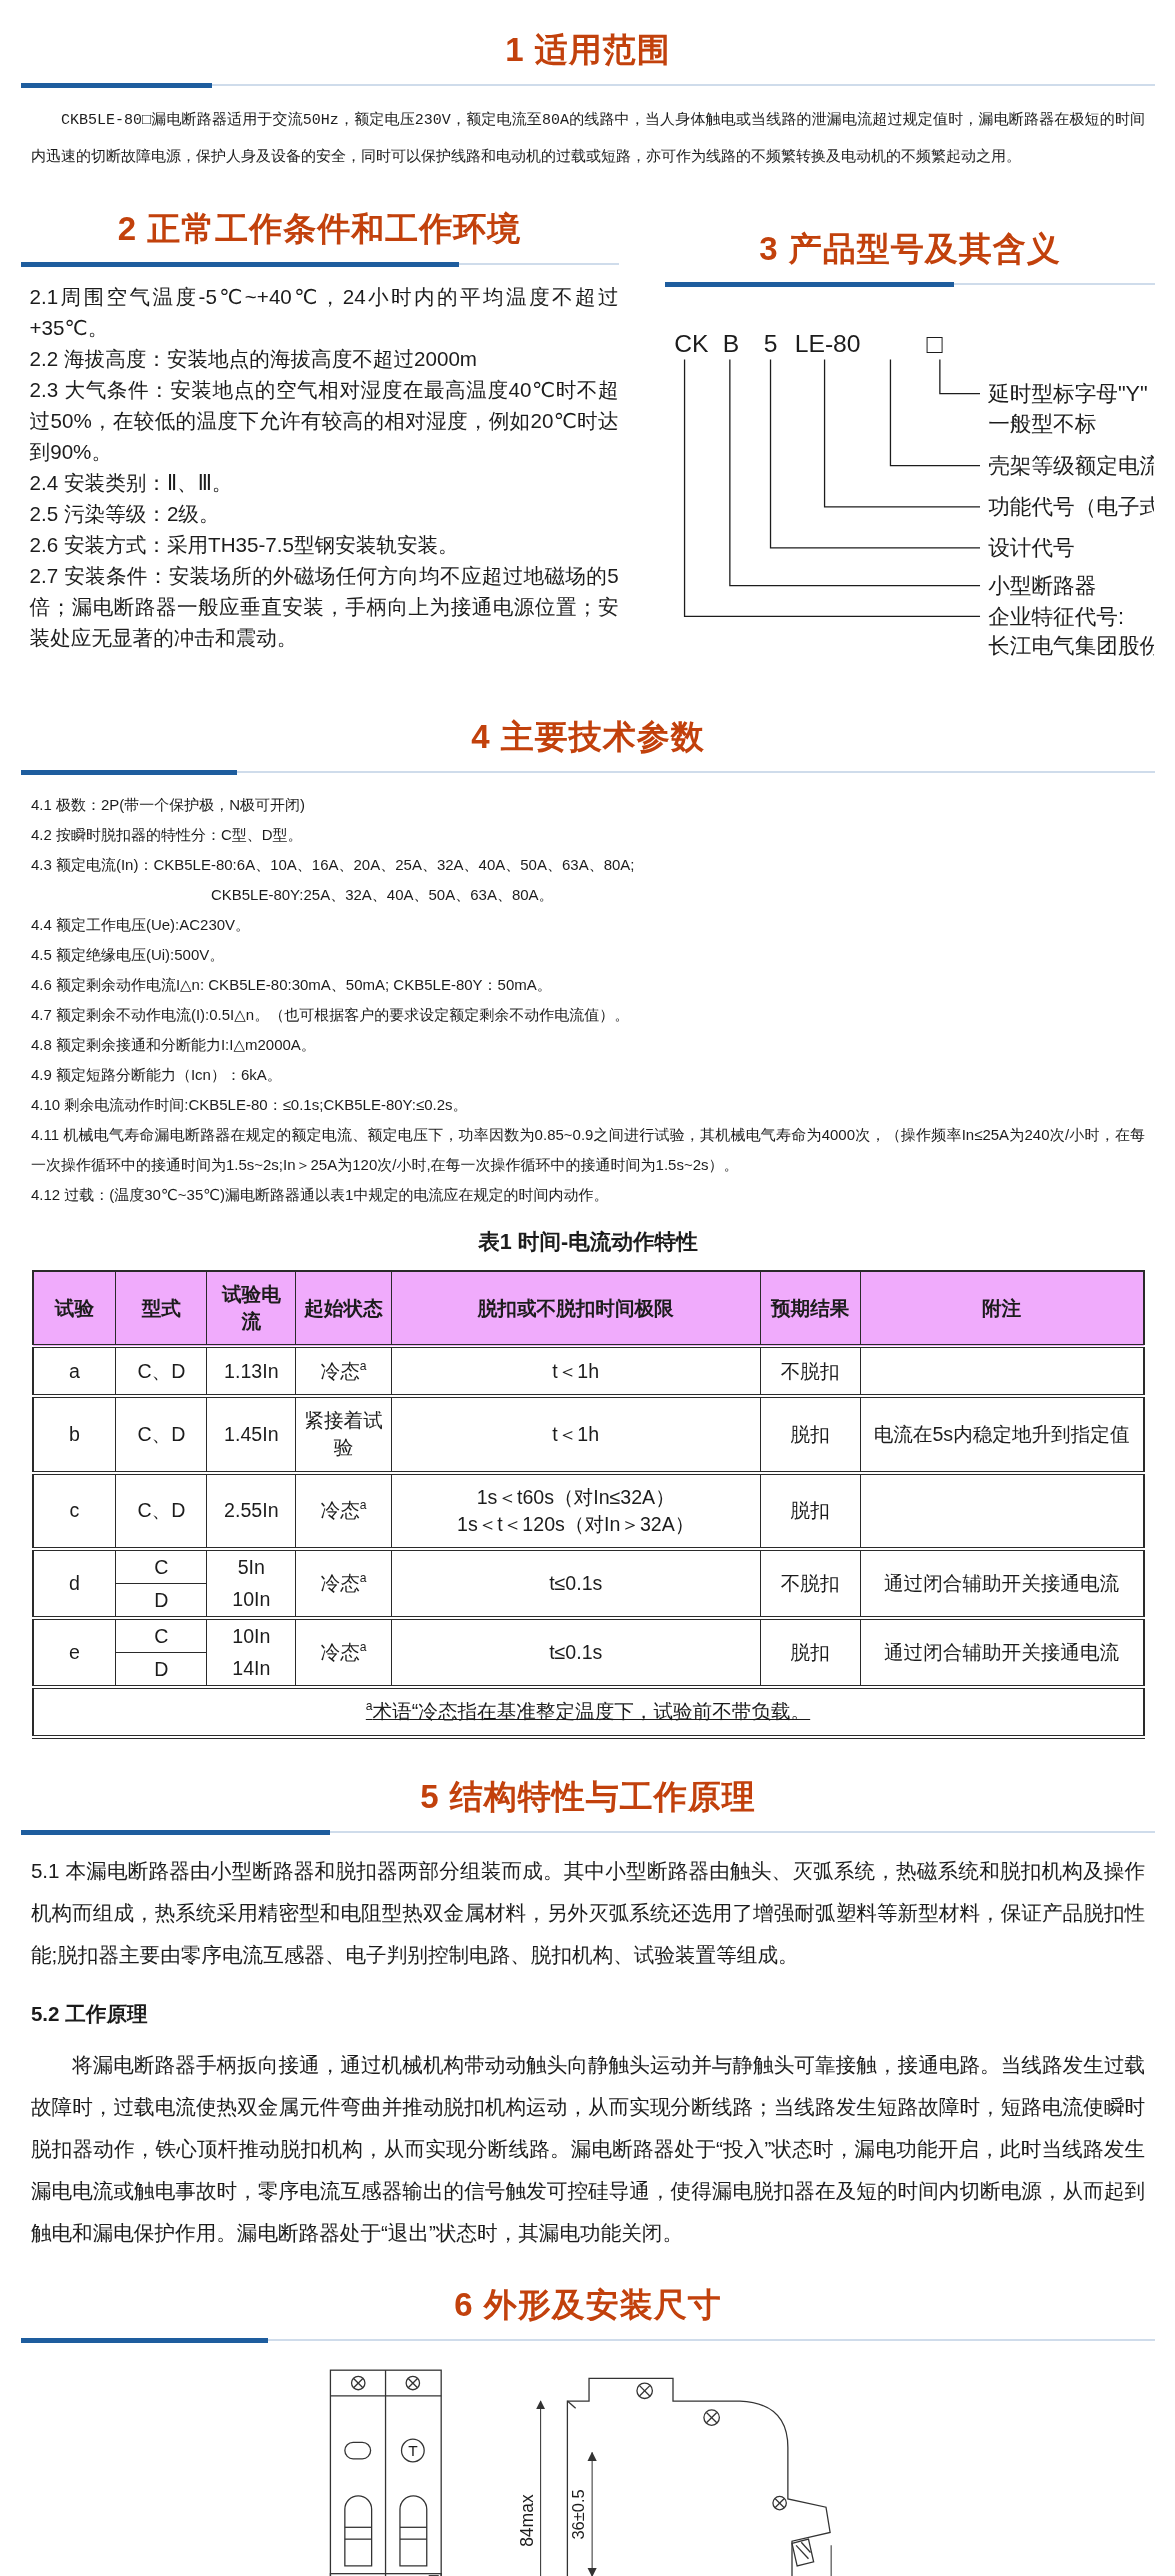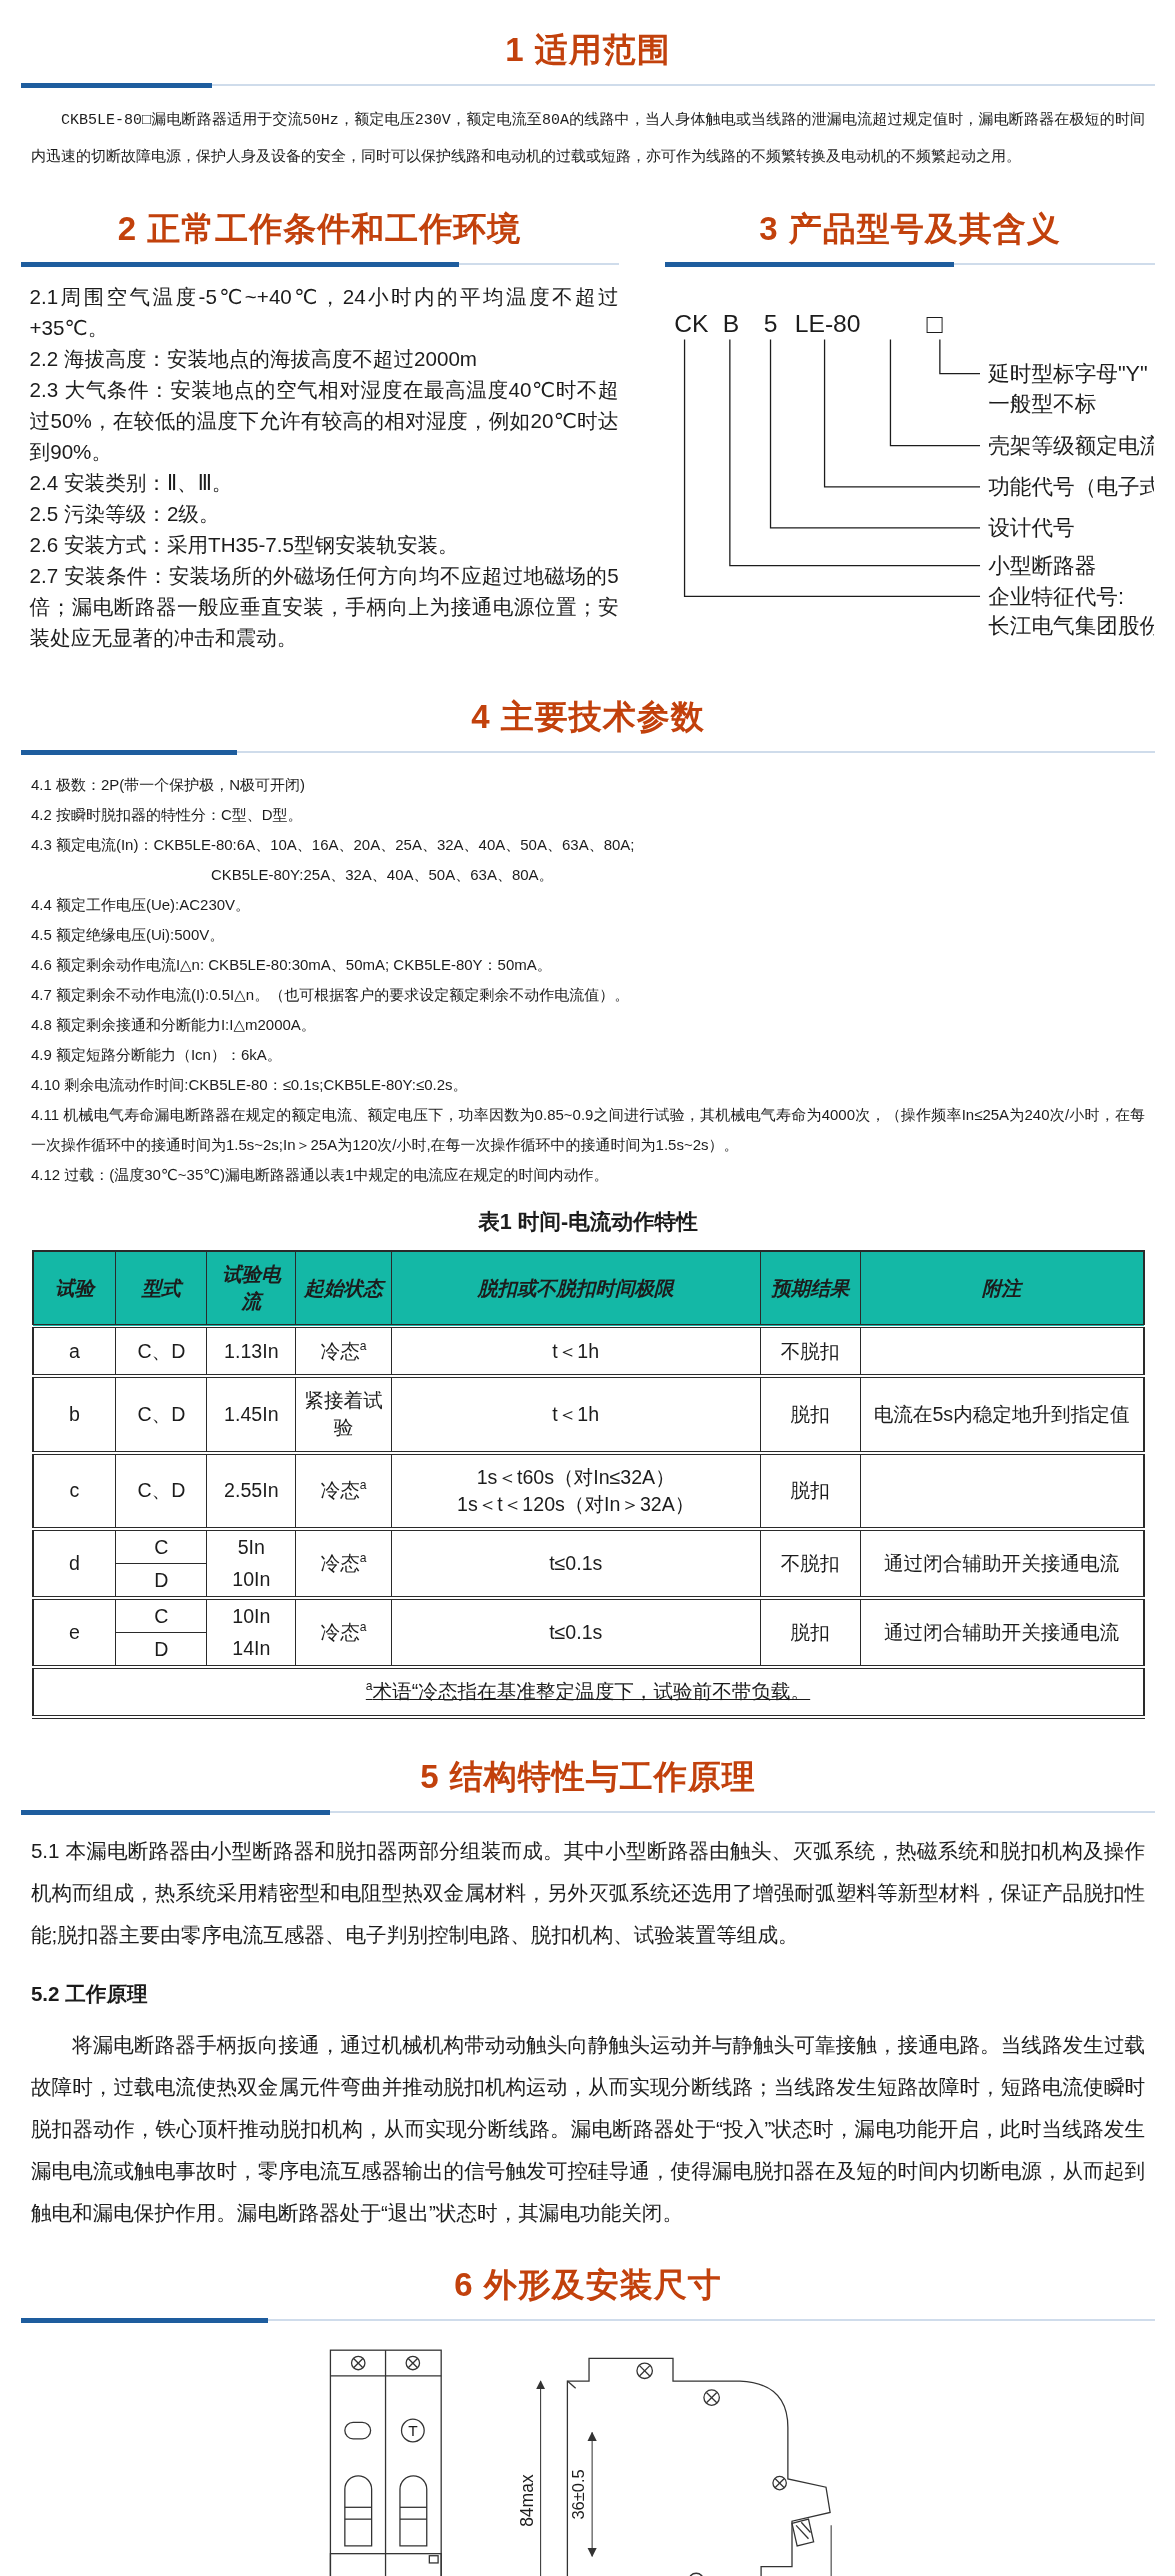--- a/index.html
+++ b/index.html
@@ -9,35 +9,35 @@
   
   .sec-head{position:relative;color:#c2410c;font-size:33px;font-weight:bold;
             letter-spacing:1px;padding-bottom:11.3px;border-bottom:2.1px solid #cfdcEB;text-align:center;}
   .sec-head::after{content:"";position:absolute;left:0;bottom:-3.6px;height:4.6px;
             background:#1e5d9e;width:var(--dw,206px);}
 
   .intro{font-size:15px;line-height:37px;text-align:justify;text-indent:2em;margin:15.5px 10.3px 0;font-family:Liberation Mono, monospace;}
 
   .two-col{display:flex;margin-top:31px;gap:46px;}
   .col-left{width:598px;flex:0 0 auto;}
-  .col-right{flex:1 1 auto;min-width:0;}
+  .col-right{flex:1 1 auto;min-width:0;margin-top:20px;}
 
   .cond-list{margin-top:15.5px;margin-left:9px;}
   .cond-item{font-size:20.6px;line-height:31px;text-align:justify;}
 
   .params{margin-top:16.5px;}
   .param-item{font-size:15px;line-height:30px;text-align:justify;margin:0 10.3px;}
   .param-cont{padding-left:180px;}
 
   .tbl-caption{font-size:21.6px;font-weight:bold;text-align:center;margin-top:17.5px;}
   table.t1{width:1113px;margin:13.4px auto 0;border-collapse:collapse;border:2.1px solid #2a2a2a;
            font-size:19.6px;table-layout:fixed;}
   table.t1 th,table.t1 td{border:1.5px solid #2a2a2a;text-align:center;vertical-align:middle;
            padding:9.3px 7.2px;word-break:break-all;}
-  table.t1 thead tr{background:#14b8a6;font-style:italic;}
+  table.t1 thead tr{background:#f0abfc;}
   table.t1 tr{border-bottom:4.1px double #2a2a2a;}
   table.t1 td.split{padding:0;}
   .half{height:32px;display:flex;align-items:center;justify-content:center;}
   .hb{border-bottom:1.5px solid #2a2a2a;}
   td.foot,td.foot *{text-align:left;}
   td.foot{padding:11.3px 14.4px;text-decoration:underline;}
   sup{font-size:0.62em;}
 
   .para{font-size:20.6px;line-height:42px;text-align:justify;margin:16.5px 10.3px 0;}
   .para.indent{text-indent:2em;}

